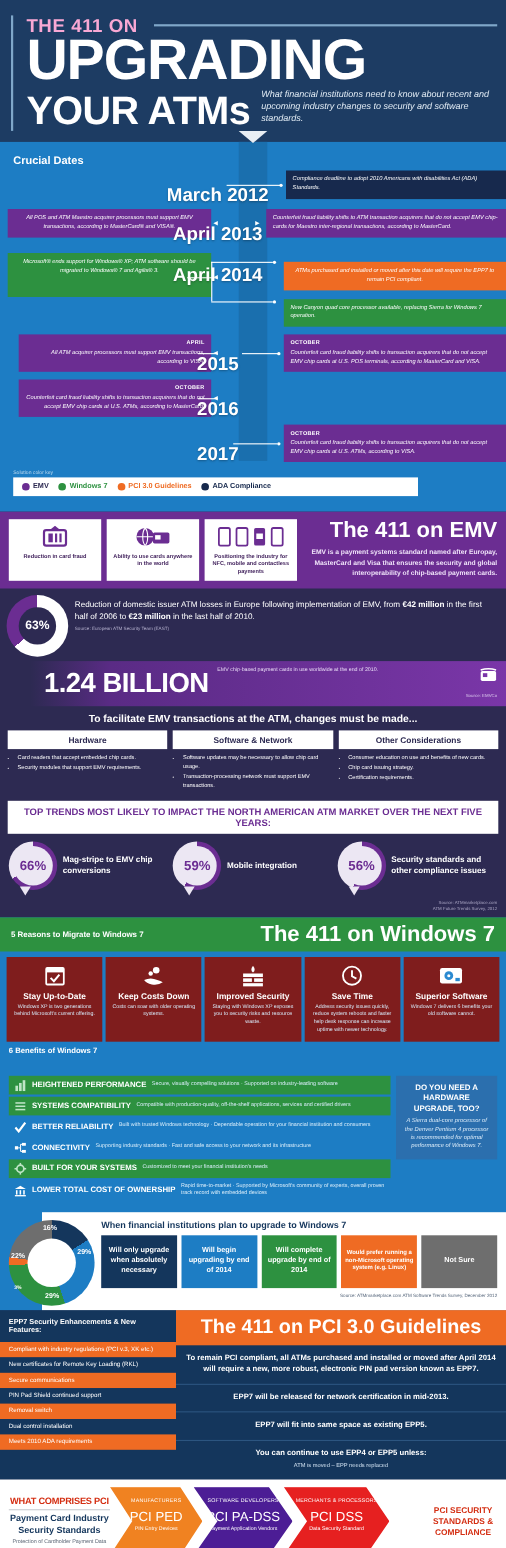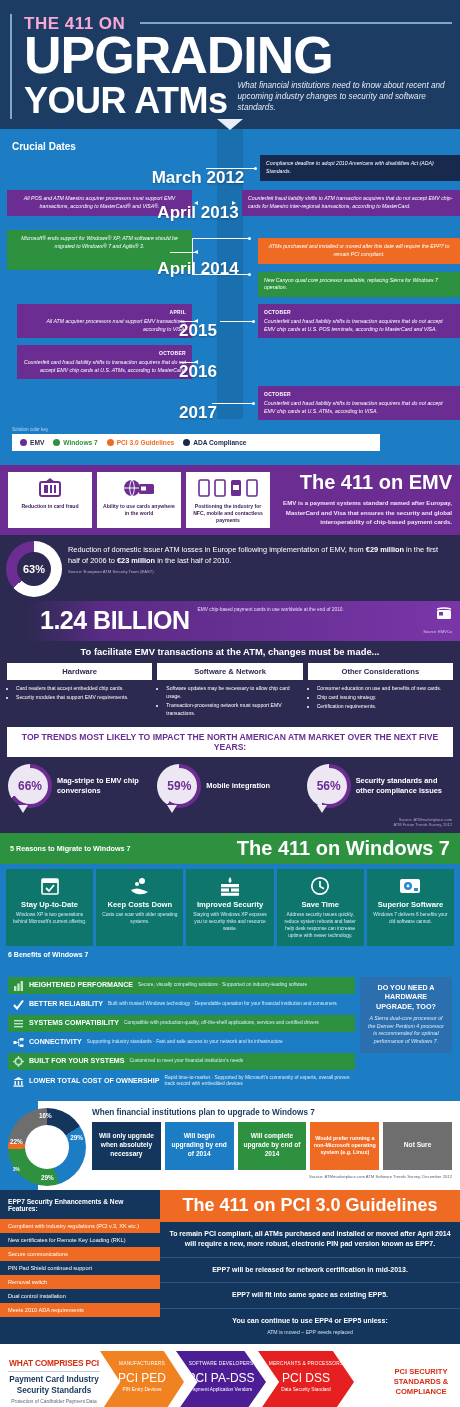--- a/index.html
+++ b/index.html
@@ -85,21 +85,21 @@
   .bubble .tail{position:absolute;left:10px;bottom:-5px;width:0;height:0;border-left:5px solid transparent;border-right:5px solid transparent;border-top:8px solid #ece7f3;}
   .trend-lbl{color:#ffffff;font-size:7.4px;font-weight:bold;line-height:1.3;}
   .trend-src{color:#aaa6c4;font-size:4px;text-align:right;padding:0 8px 5px;line-height:1.4;}
 
   
   .win{background:#1d7dc4;}
   .win-head{background:#2d9140;display:flex;align-items:center;justify-content:space-between;padding:5px 10px 6px;}
   .win-head .l{color:#ffffff;font-size:7.2px;font-weight:bold;}
   .win-head .r{color:#ffffff;font-size:20px;font-weight:bold;line-height:1;}
   .reasons{display:flex;gap:3px;padding:5px 6px 2px;}
-  .reason{flex:1;background:#0f766e;padding:6px 3px 6px;text-align:center;}
+  .reason{flex:1;background:#7f1d1d;padding:6px 3px 6px;text-align:center;}
   .reason .ri{height:22px;display:flex;align-items:center;justify-content:center;}
   .reason .rt{color:#ffffff;font-size:7.6px;font-weight:bold;margin-top:3px;}
   .reason .rd{color:#d8ecfb;font-size:4.8px;line-height:1.45;margin-top:3px;padding:0 2px;}
   .benefits-h{color:#ffffff;font-size:7px;font-weight:bold;margin:3px 0 3px 8px;}
   .ben-wrap{display:flex;gap:5px;padding:16px 8px 6px;align-items:flex-start;}
   .ben-list{flex:1;}
   .ben{display:flex;align-items:center;gap:5px;padding:3px 5px;margin-bottom:2px;}
   .ben.green{background:#2d9140;}
   .ben.plain{background:transparent;}
   .ben-ico{width:11px;height:11px;flex:0 0 auto;display:flex;align-items:center;justify-content:center;}
@@ -207,21 +207,21 @@
 
     <div class="tl-row" style="align-items:flex-start;">
       <div class="tl-left" style="position:relative;padding-top:6px;">
         <div class="tl-box b-win ta-c" style="width:185px;min-height:40px;">
           <span>Microsoft® ends support for Windows® XP; ATM software should be migrated to Windows® 7 and Agilis® 3.</span>
         </div>
         <div class="conn" style="right:0;width:28px;top:28px;"></div>
         <div class="tl-arrowL" style="right:0px;top:28px;"></div>
       </div>
       <div class="tl-mid">
-        <div class="tl-year" style="top:35px;">April 2014</div>
+        <div class="tl-year" style="top:16px;">April 2014</div>
       </div>
       <div class="tl-right" style="position:relative;padding-left:60px;padding-top:14px;">
         <div class="conn" style="left:-6px;width:56px;top:14px;"></div>
         <div class="dot" style="left:50px;top:14px;"></div>
         <div class="tl-box b-pci ta-c">
           <span>ATMs purchased and installed or moved after this date will require the EPP7 to remain PCI compliant.</span>
         </div>
         <div style="position:absolute;left:-6px;top:14px;width:1px;height:36px;background:#ffffff;"></div>
         <div class="conn" style="left:-6px;width:56px;top:50px;"></div>
         <div class="dot" style="left:50px;top:50px;"></div>
@@ -341,21 +341,21 @@
         <div class="emv-h">The 411 on EMV</div>
         <div class="emv-p">EMV is a payment systems standard named after Europay, MasterCard and Visa that ensures the security and global interoperability of chip-based payment cards.</div>
       </div>
     </div>
 
     <div class="emv-stats">
       <div class="donut63">
         <div class="lbl">63%</div>
       </div>
       <div class="emv-stat-txt">
-        <span>Reduction of domestic issuer ATM losses in Europe following implementation of EMV, from </span><b>€29 million</b><span> in the first half of 2006 to </span><b>€23 million</b><span> in the last half of 2010.</span>
+        <span>Reduction of domestic issuer ATM losses in Europe following implementation of EMV, from </span><b>€42 million</b><span> in the first half of 2006 to </span><b>€23 million</b><span> in the last half of 2010.</span>
         <div class="emv-src">Source: European ATM Security Team (EAST)</div>
       </div>
     </div>
 
     <div class="billion-wrap">
       <div class="billion">1.24 BILLION</div>
       <div style="flex:1;display:flex;align-items:flex-start;gap:5px;">
         <div class="billion-note">EMV chip-based payment cards in use worldwide at the end of 2010.</div>
         <div style="text-align:right;">
           <svg width="16" height="14" viewBox="0 0 16 14">
@@ -505,39 +505,39 @@
           <span class="ben-ico">
             <svg width="11" height="11" viewBox="0 0 11 11">
                 <rect x="1" y="6" width="2.4" height="5" fill="#bfe5c7"></rect>
                 <rect x="4.3" y="3.5" width="2.4" height="7.5" fill="#bfe5c7"></rect>
                 <rect x="7.6" y="1" width="2.4" height="10" fill="#bfe5c7"></rect>
               </svg>
           </span>
           <span class="ben-t">HEIGHTENED PERFORMANCE</span>
           <span class="ben-d">Secure, visually compelling solutions  ·  Supported on industry-leading software</span>
         </div>
-        <div class="ben plain">
-          <span class="ben-ico">
-            <svg width="11" height="11" viewBox="0 0 11 11">
-                <path d="M1 6l3 3.5L10 1.5" stroke="#fff" stroke-width="2" fill="none"></path>
-              </svg>
-          </span>
-          <span class="ben-t">BETTER RELIABILITY</span>
-          <span class="ben-d">Built with trusted Windows technology  ·  Dependable operation for your financial institution and consumers</span>
-        </div>
         <div class="ben green">
           <span class="ben-ico">
             <svg width="11" height="11" viewBox="0 0 11 11">
                 <rect x="1" y="2" width="9" height="1.4" fill="#bfe5c7"></rect>
                 <rect x="1" y="5" width="9" height="1.4" fill="#bfe5c7"></rect>
                 <rect x="1" y="8" width="9" height="1.4" fill="#bfe5c7"></rect>
               </svg>
           </span>
           <span class="ben-t">SYSTEMS COMPATIBILITY</span>
           <span class="ben-d">Compatible with production-quality, off-the-shelf applications, services and certified drivers</span>
+        </div>
+        <div class="ben plain">
+          <span class="ben-ico">
+            <svg width="11" height="11" viewBox="0 0 11 11">
+                <path d="M1 6l3 3.5L10 1.5" stroke="#fff" stroke-width="2" fill="none"></path>
+              </svg>
+          </span>
+          <span class="ben-t">BETTER RELIABILITY</span>
+          <span class="ben-d">Built with trusted Windows technology  ·  Dependable operation for your financial institution and consumers</span>
         </div>
         <div class="ben plain">
           <span class="ben-ico">
             <svg width="11" height="11" viewBox="0 0 11 11">
                 <rect x="0.5" y="4" width="3" height="3" fill="#fff"></rect>
                 <rect x="7" y="1" width="3.5" height="2.6" fill="#fff"></rect>
                 <rect x="7" y="7.4" width="3.5" height="2.6" fill="#fff"></rect>
                 <path d="M3.5 5.5h2.2M5.7 5.5V2.3h1.3M5.7 5.5v3.2h1.3" stroke="#fff" stroke-width="0.9" fill="none"></path>
               </svg>
           </span>

